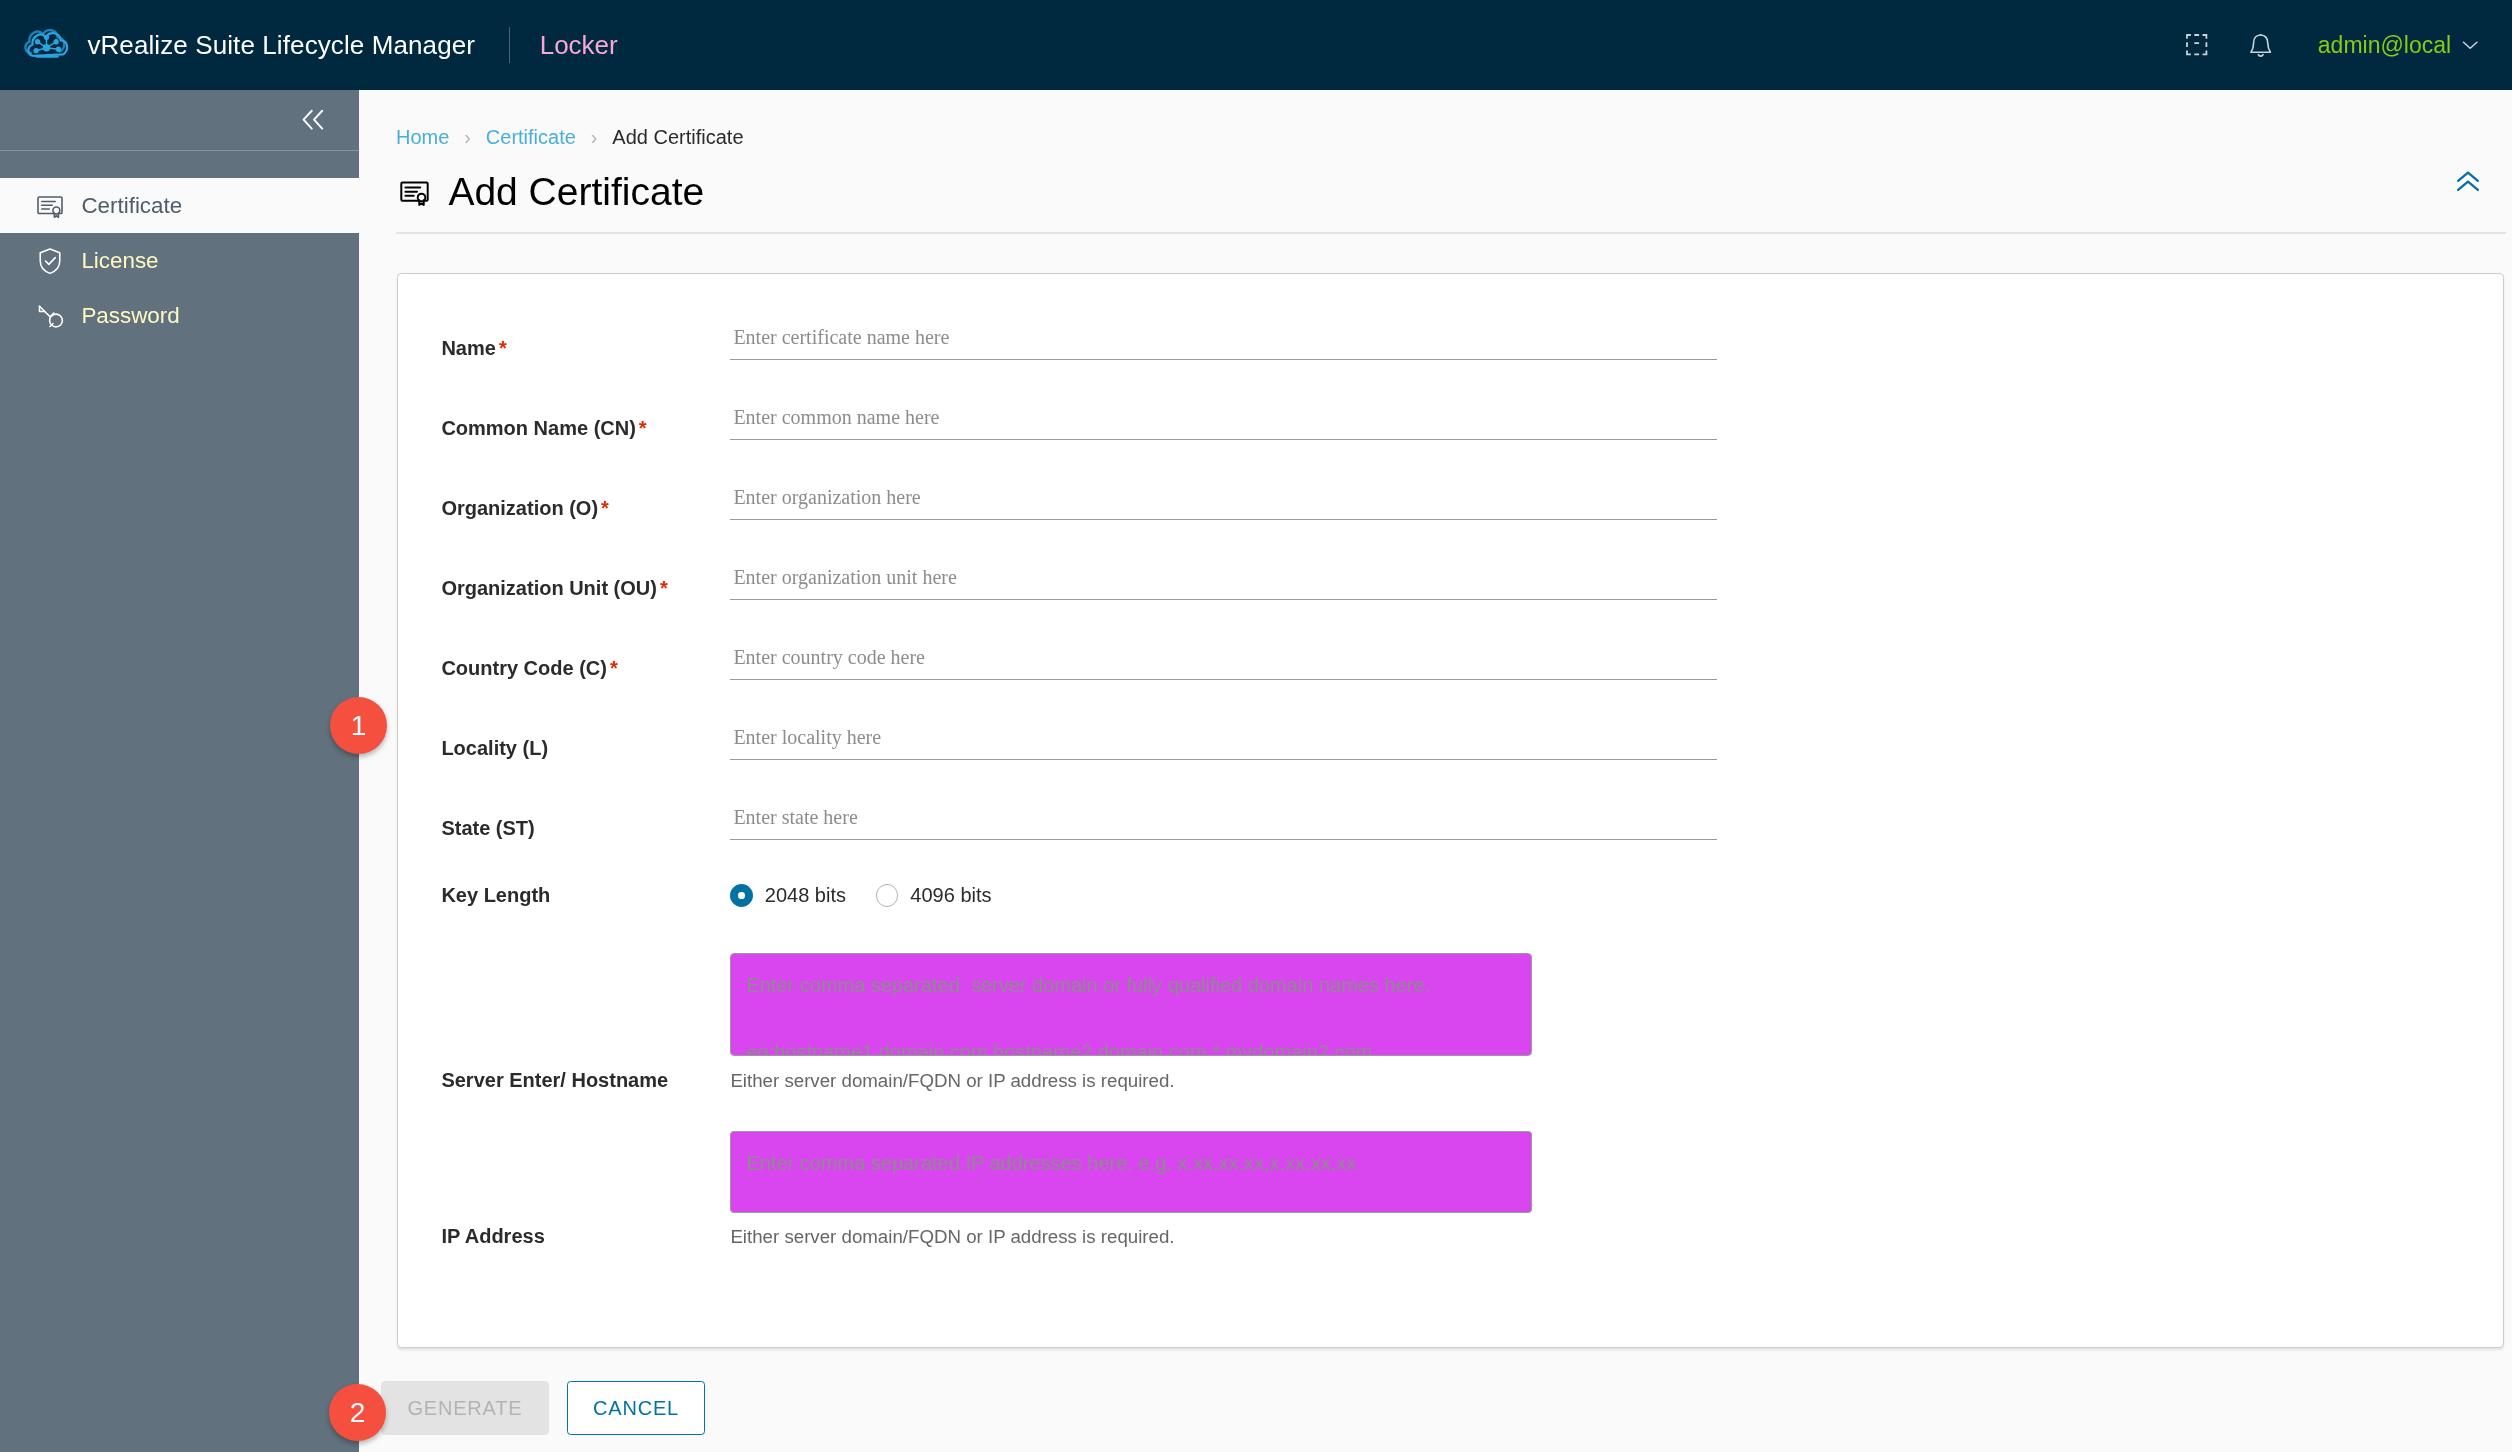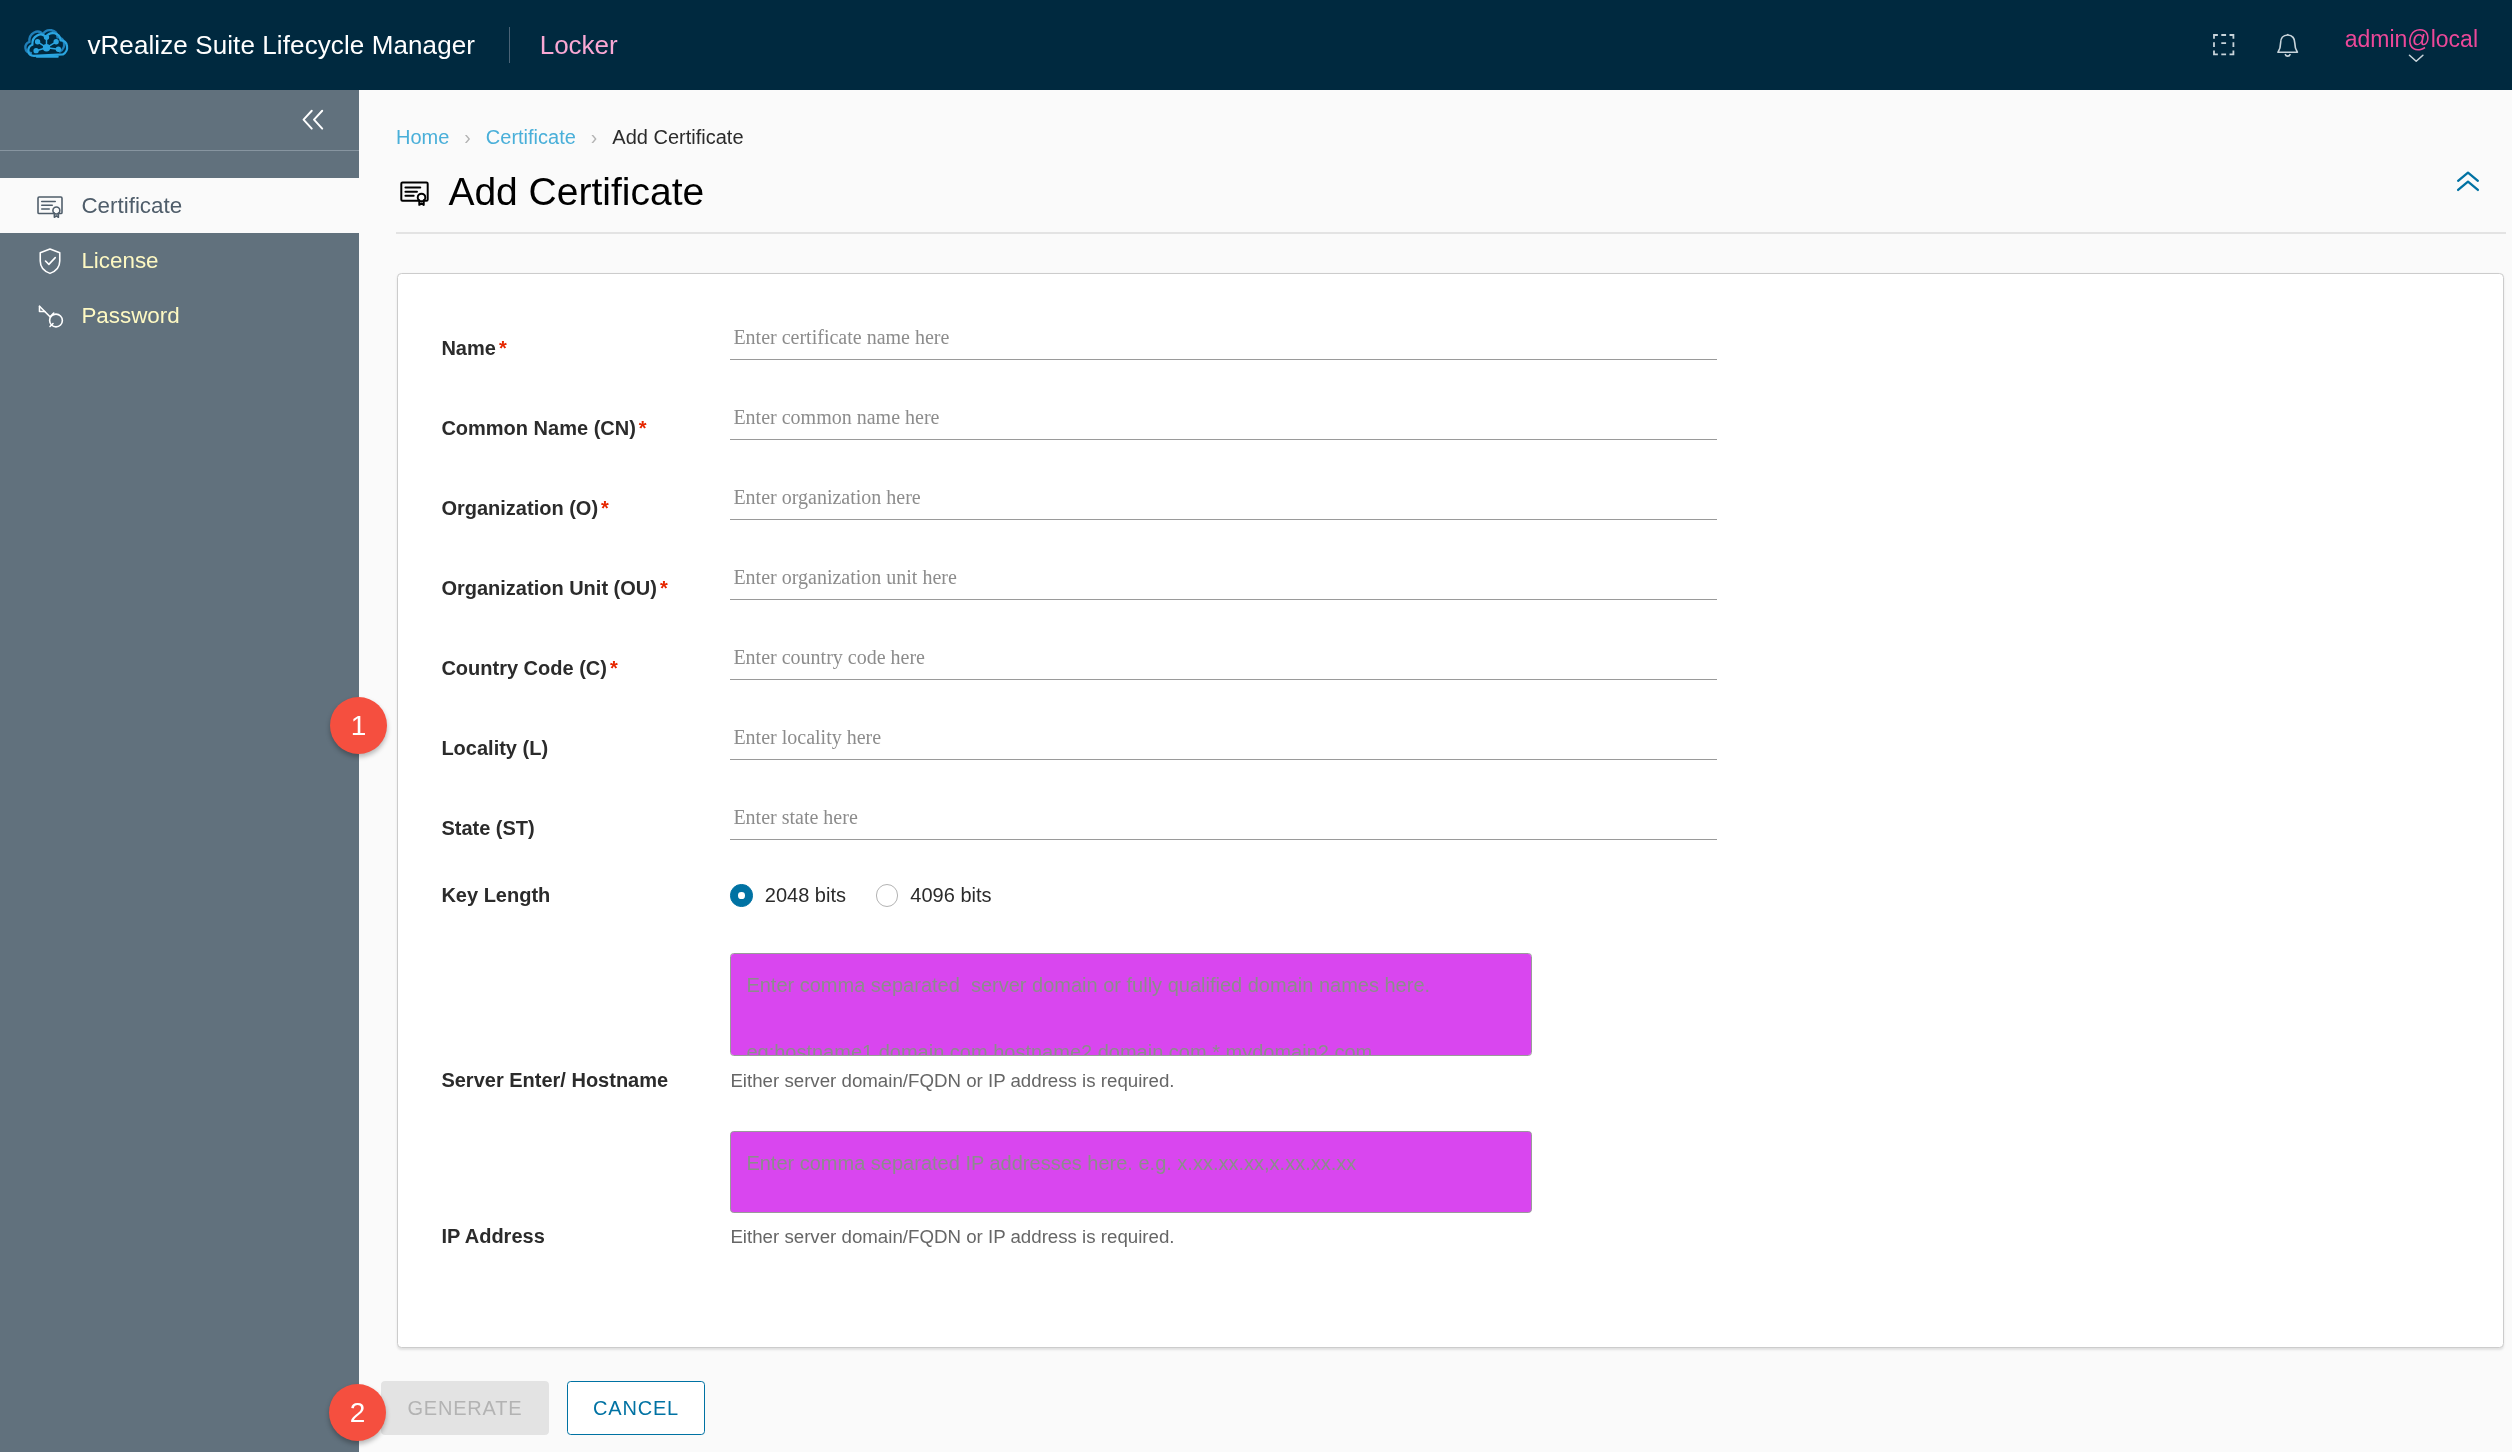--- a/index.html
+++ b/index.html
@@ -30,22 +30,22 @@
   .brand-sub { color: #f9a8d4; font-size: 26px; font-weight: 400; white-space: nowrap; }
   .topbar-right {
     margin-left: auto; display: flex; align-items: center;
     padding-right: 34px; gap: 0;
   }
   .hdr-icon-btn {
     width: 64px; height: 64px; display: flex; align-items: center; justify-content: center;
     cursor: pointer;
   }
   .hdr-user {
-    color: #ec4899; font-size: 23px; display: flex; align-items: center;
-    margin-left: 25.4px; cursor: pointer; white-space: nowrap; flex-direction: column;
+    color: #84cc16; font-size: 23px; display: flex; align-items: center;
+    margin-left: 25.4px; cursor: pointer; white-space: nowrap;
   }
   .hdr-user .chev { margin-left: 10.5px; display: inline-flex; }
 
   
   .sidebar {
     position: absolute; left: 0; top: 90px; width: 359px; height: 1362px;
     background: #61717d;
   }
   .sidebar-collapsebar {
     height: 61px; position: relative; border-bottom: 1.5px solid #8795a0;

